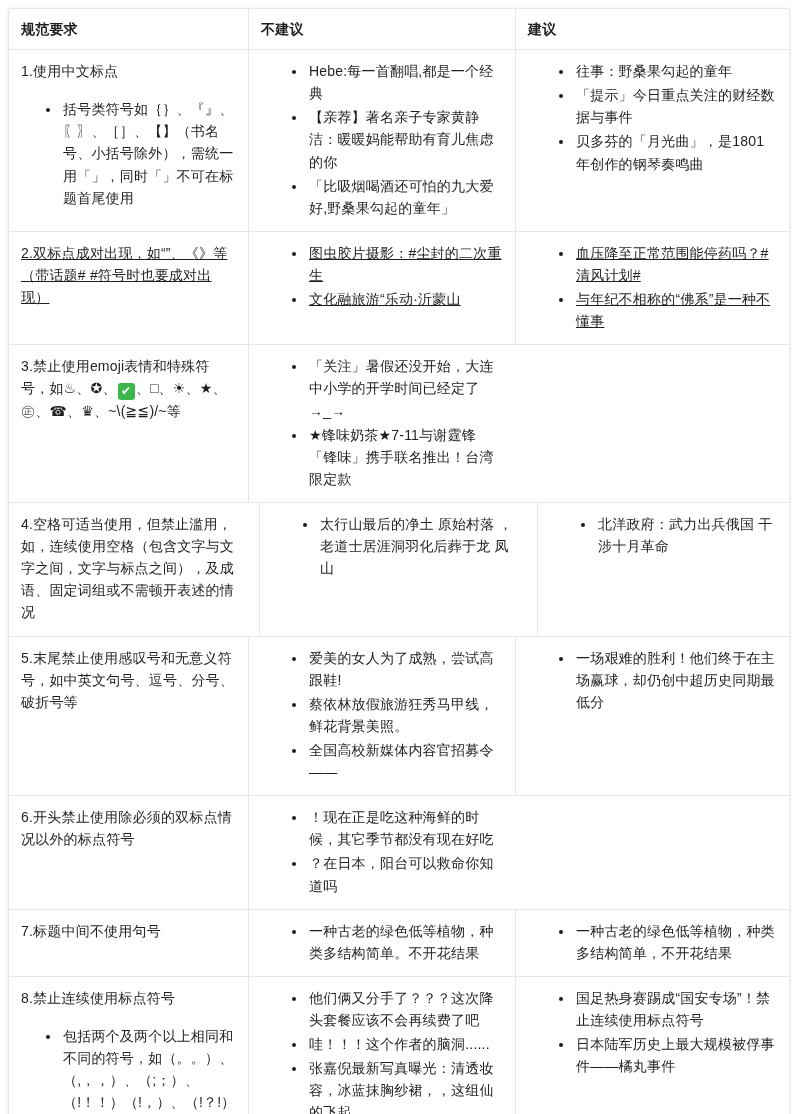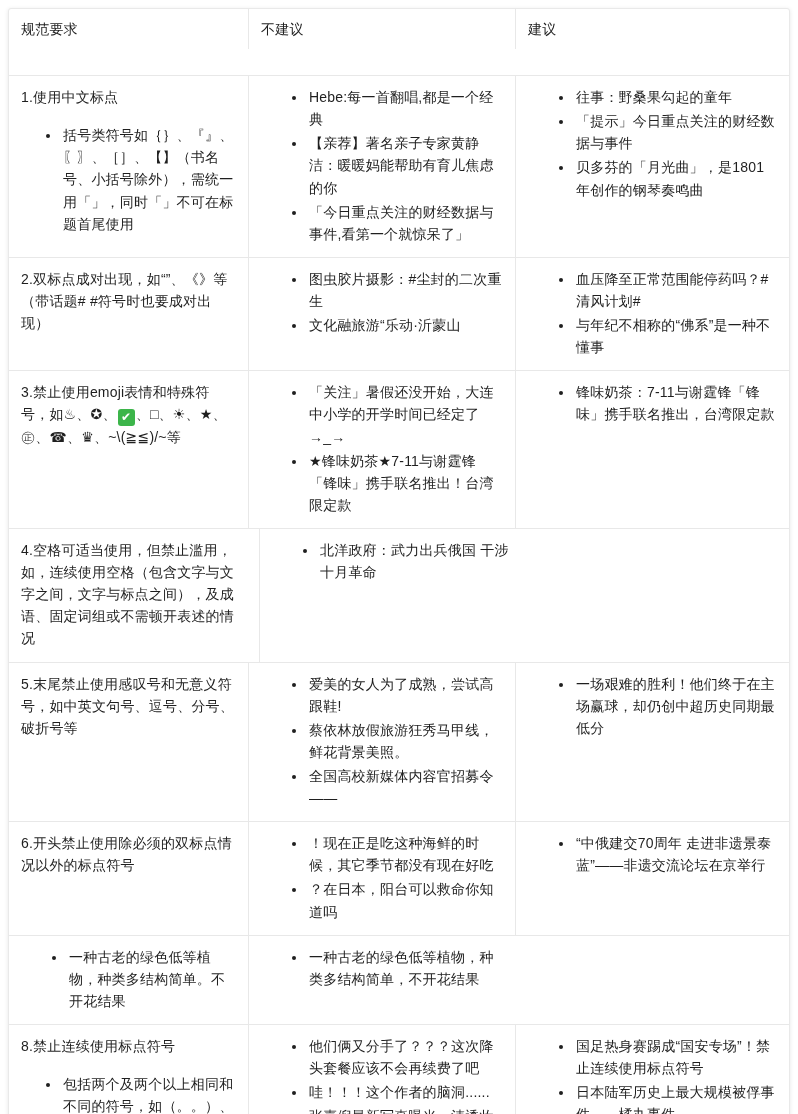--- a/index.html
+++ b/index.html
@@ -24,32 +24,32 @@
   }
   .cell {
     padding: 10px 12px;
     font-size: 14px;
     line-height: 1.58;
     border-left: 1px solid #e8e8e8;
     letter-spacing: 0.2px;
   }
   .cell:first-child { border-left: none; }
   .head-row .cell {
-    font-weight: normal;
+    font-weight: bold;
     padding-top: 9px;
     padding-bottom: 9px;
   }
   .body-row { border-top: 1px solid #e8e8e8; }
   .req-text { margin-bottom: 2px; }
   ul { list-style: disc; padding-left: 46px; }
   .requirement-cell ul { padding-left: 40px; margin-top: 16px; }
   li { padding-left: 2px; margin-bottom: 2px; }
   
-  #rows .body-row:nth-child(1)  { min-height: 144px; margin-top: 26px; }
-  #rows .body-row:nth-child(2)  { min-height: 78px; }
+  #rows .body-row:nth-child(1)  { min-height: 144px; }
+  #rows .body-row:nth-child(2)  { min-height: 78px; text-decoration: underline; }
   #rows .body-row:nth-child(3)  { min-height: 107px; }
   #rows .body-row:nth-child(4)  { min-height: 81px; gap: 11px; }
   #rows .body-row:nth-child(5)  { min-height: 105px; }
   #rows .body-row:nth-child(6)  { min-height: 71px; }
   #rows .body-row:nth-child(7)  { min-height: 66px; }
   #rows .body-row:nth-child(8)  { min-height: 241px; }
   #rows .body-row:nth-child(9)  { min-height: 106px; }
   #rows .body-row:nth-child(10) { min-height: 59px; }
   .emoji-check {
     display: inline-flex;
@@ -79,21 +79,21 @@
         <div class="cell requirement-cell">
           <div class="req-text">1.使用中文标点</div>
           <ul>
             <li>括号类符号如｛｝、『』、〖〗、［］、【】（书名号、小括号除外），需统一用「」，同时「」不可在标题首尾使用</li>
           </ul>
         </div>
         <div class="cell not-recommended-cell">
           <ul>
             <li>Hebe:每一首翻唱,都是一个经典</li>
             <li>【亲荐】著名亲子专家黄静洁：暖暖妈能帮助有育儿焦虑的你</li>
-            <li>「今日重点关注的财经数据与事件,看第一个就惊呆了」</li>
+            <li>「比吸烟喝酒还可怕的九大爱好,野桑果勾起的童年」</li>
           </ul>
         </div>
         <div class="cell recommended-cell">
           <ul>
             <li>往事：野桑果勾起的童年</li>
             <li>「提示」今日重点关注的财经数据与事件</li>
             <li>贝多芬的「月光曲」，是1801年创作的钢琴奏鸣曲</li>
           </ul>
         </div>
       </div>
@@ -117,29 +117,29 @@
       <div class="row body-row">
         <div class="cell requirement-cell">
           <div class="req-text">3.禁止使用emoji表情和特殊符号，如♨、✪、<span class="emoji-check">✔</span>、□、☀、★、㊣、☎、♛、~\(≧≦)/~等</div>
         </div>
         <div class="cell not-recommended-cell">
           <ul>
             <li>「关注」暑假还没开始，大连中小学的开学时间已经定了→_→</li>
             <li>★锋味奶茶★7-11与谢霆锋「锋味」携手联名推出！台湾限定款</li>
           </ul>
         </div>
-        <div class="cell recommended-cell">
-          <ul>
-            <li>锋味奶茶：7-11与谢霆锋「锋味」携手联名推出，台湾限定款</li>
-          </ul>
-        </div>
       </div>
       <div class="row body-row">
         <div class="cell requirement-cell">
           <div class="req-text">4.空格可适当使用，但禁止滥用，如，连续使用空格（包含文字与文字之间，文字与标点之间），及成语、固定词组或不需顿开表述的情况</div>
+        </div>
+        <div class="cell not-recommended-cell">
+          <ul>
+            <li>太行山最后的净土 原始村落 ，老道士居涯洞羽化后葬于龙 凤山</li>
+          </ul>
         </div>
         <div class="cell recommended-cell">
           <ul>
             <li>北洋政府：武力出兵俄国 干涉十月革命</li>
           </ul>
         </div>
       </div>
       <div class="row body-row">
         <div class="cell requirement-cell">
           <div class="req-text">5.末尾禁止使用感叹号和无意义符号，如中英文句号、逗号、分号、破折号等</div>
@@ -160,27 +160,25 @@
       <div class="row body-row">
         <div class="cell requirement-cell">
           <div class="req-text">6.开头禁止使用除必须的双标点情况以外的标点符号</div>
         </div>
         <div class="cell not-recommended-cell">
           <ul>
             <li>！现在正是吃这种海鲜的时候，其它季节都没有现在好吃</li>
             <li>？在日本，阳台可以救命你知道吗</li>
           </ul>
         </div>
-        <div class="cell recommended-cell">
-          <ul>
-            <li>“中俄建交70周年 走进非遗景泰蓝”——非遗交流论坛在京举行</li>
-          </ul>
-        </div>
-      </div>
-      <div class="row body-row">
+      </div>
+      <div class="row body-row">
+        <div class="cell requirement-cell">
+          <div class="req-text">7.标题中间不使用句号</div>
+        </div>
         <div class="cell not-recommended-cell">
           <ul>
             <li>一种古老的绿色低等植物，种类多结构简单。不开花结果</li>
           </ul>
         </div>
         <div class="cell recommended-cell">
           <ul>
             <li>一种古老的绿色低等植物，种类多结构简单，不开花结果</li>
           </ul>
         </div>

